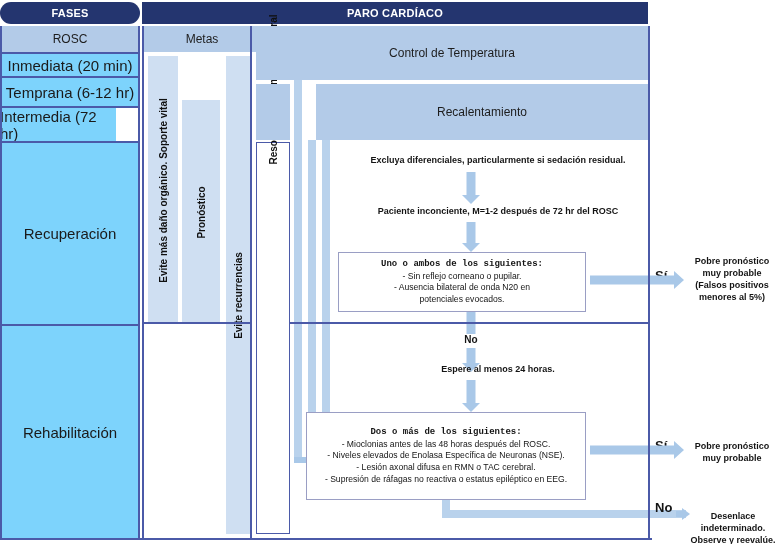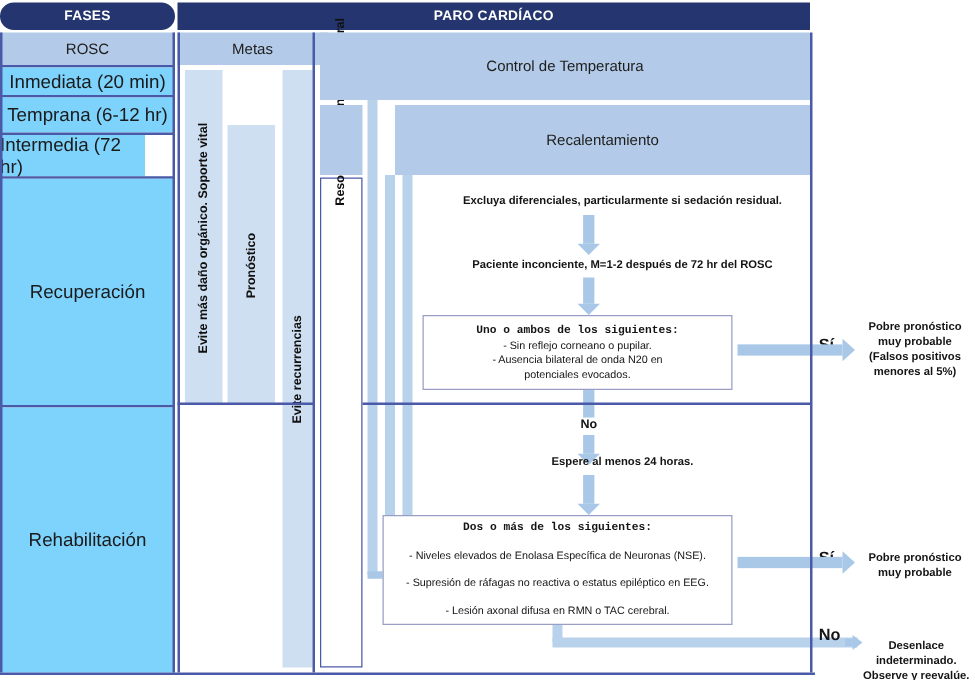--- a/index.html
+++ b/index.html
@@ -171,25 +171,26 @@
     <div class="head" style="top:15px;"></div>
   </div>
 
   <div class="abs flowtext" style="left:370px;top:364px;width:220px;font-weight:bold;">Espere al menos 24 horas.</div>
 
   <div class="darr" style="left:462px;top:380px;width:18px;height:32px;">
     <div class="stem" style="height:23px;"></div>
     <div class="head" style="top:23px;"></div>
   </div>
 
-  <div class="abs box" style="left:306px;top:412px;width:280px;height:88px;justify-content:space-between;">
+  <div class="abs box" style="left:306px;top:412px;width:280px;height:88px;">
     <div class="ttl">Dos o más de los siguientes:</div>
+    <div class="li">- Mioclonias antes de las 48 horas después del ROSC.</div>
     <div class="li">- Niveles elevados de Enolasa Específica de Neuronas (NSE).</div>
+    <div class="li">- Lesión axonal difusa en RMN o TAC cerebral.</div>
     <div class="li">- Supresión de ráfagas no reactiva o estatus epiléptico en EEG.</div>
-    <div class="li">- Lesión axonal difusa en RMN o TAC cerebral.</div>
   </div>
 
   <div class="abs yn" style="left:655px;top:438px;">Sí</div>
   <div class="rarr" style="left:590px;top:444px;width:94px;height:12px;">
     <div class="stem" style="width:84px;"></div>
       <div class="head" style="left:84px;"></div>
   </div>
   <div class="abs outcome" style="left:686px;top:440px;width:92px;">
     <div>Pobre pronóstico</div>
     <div>muy probable</div>

